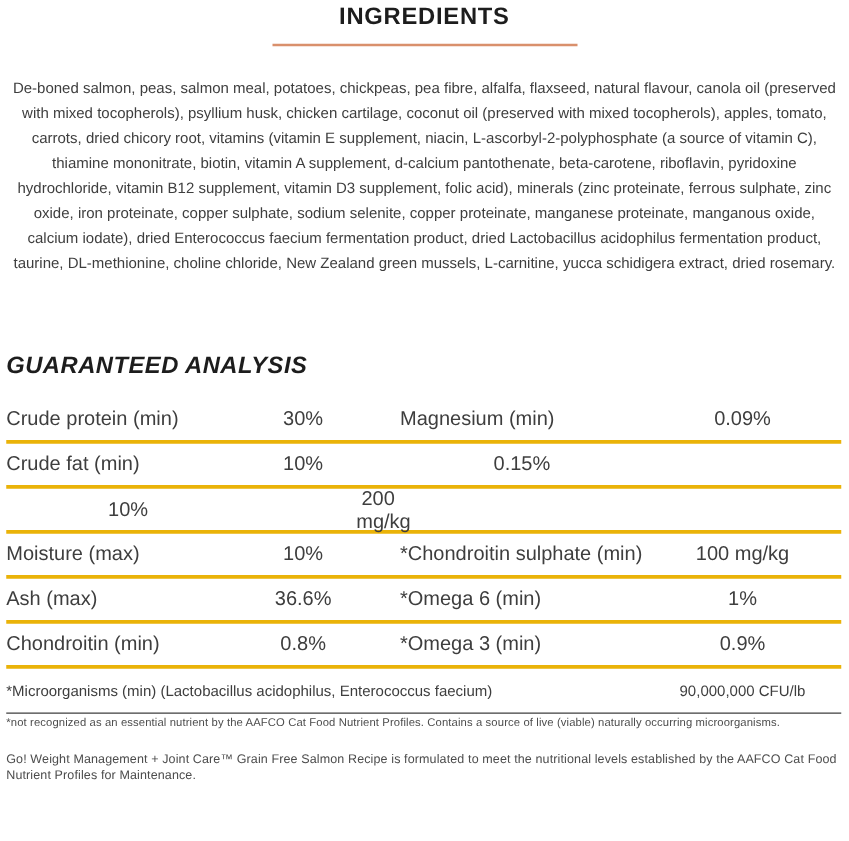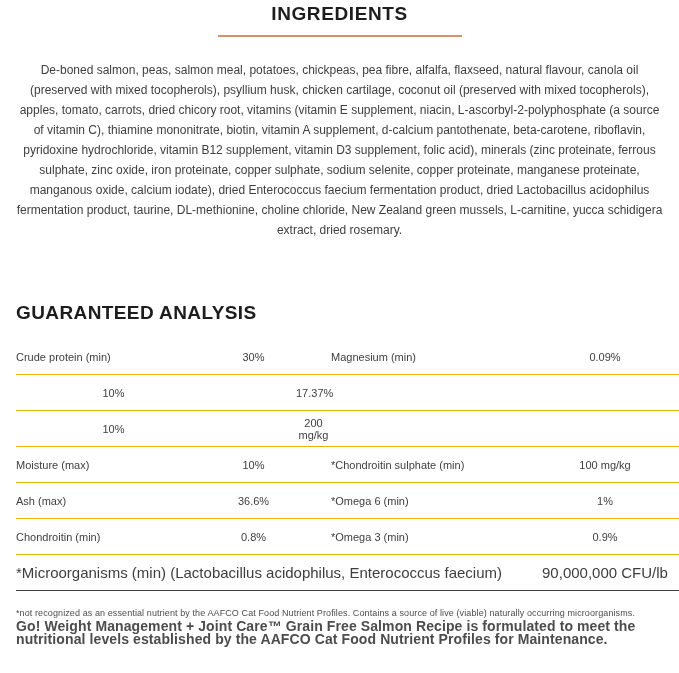--- a/index.html
+++ b/index.html
@@ -7,21 +7,21 @@
     width: 679px;
     height: 673px;
     background: #ffffff;
     font-family: "Liberation Sans", sans-serif;
     color: #3e3e3e;
     overflow: hidden;
   }
   .page {
     width: 679px;
     height: 673px;
-    padding: 0 16px;
+    padding: 0 5px;
     background: #ffffff;
   }
   .ingredients-title {
     padding-top: 3px;
     text-align: center;
     font-size: 19px;
     font-weight: bold;
     letter-spacing: 0.6px;
     color: #1d1d1d;
   }
@@ -38,63 +38,63 @@
     text-align: center;
     color: #3e3e3e;
   }
   .analysis-title {
     margin-top: 62px;
     font-size: 19px;
     font-weight: bold;
     letter-spacing: 0.4px;
     color: #1d1d1d;
     text-align: left;
+    font-style: italic;
   }
   .analysis-table {
     margin-top: 15px;
     width: 668px;
   }
   .analysis-row {
     display: grid;
     grid-template-columns: 195px 85px 35px 195px 158px;
     align-items: center;
     height: 36px;
-    border-bottom: 1px solid #eab308;
-    font-size: 11px;
+    border-bottom: 3px solid #eab308;
+    font-size: 16px;
     color: #3e3e3e;
   }
   .analysis-row .cell-label { text-align: left; }
   .analysis-row .cell-value { text-align: center; }
   .analysis-row .cell-gap { }
   .analysis-footer-row {
     display: grid;
     grid-template-columns: 1fr 158px;
     align-items: center;
     height: 36px;
     border-bottom: 1px solid #3f3f3f;
-    font-size: 15px;
+    font-size: 12px;
     color: #3e3e3e;
   }
   .analysis-footer-row .cell-label { text-align: left; }
   .analysis-footer-row .cell-value { text-align: center; }
   .asterisk-note {
-    margin-top: 17px;
+    margin-top: 2px;
     font-size: 9px;
     color: #4c4c4c;
     letter-spacing: 0.1px;
     white-space: nowrap;
   }
   .aafco-statement {
-    margin-top: 2px;
-    font-size: 14px;
+    margin-top: 19px;
+    font-size: 10px;
     line-height: 12.5px;
     color: #4c4c4c;
     letter-spacing: 0.1px;
     max-width: 669px;
-    font-weight: bold;
   }
 </style>
 </head>
 <body>
 
 <div class="page">
 
   <div class="ingredients-title">INGREDIENTS</div>
 
   <div class="accent-rule"></div>
@@ -107,23 +107,24 @@
 
     <div class="analysis-row">
       <div class="cell-label">Crude protein (min)</div>
       <div class="cell-value">30%</div>
       <div class="cell-gap"></div>
       <div class="cell-label">Magnesium (min)</div>
       <div class="cell-value">0.09%</div>
     </div>
 
     <div class="analysis-row">
+      <div class="cell-label">Crude fat (min)</div>
       <div class="cell-value">10%</div>
       <div class="cell-gap"></div>
-      <div class="cell-value">17.37%</div>
+      <div class="cell-value">0.15%</div>
     </div>
 
     <div class="analysis-row">
       <div class="cell-value">10%</div>
       <div class="cell-gap"></div>
       <div class="cell-value">200 mg/kg</div>
     </div>
 
     <div class="analysis-row">
       <div class="cell-label">Moisture (max)</div>

